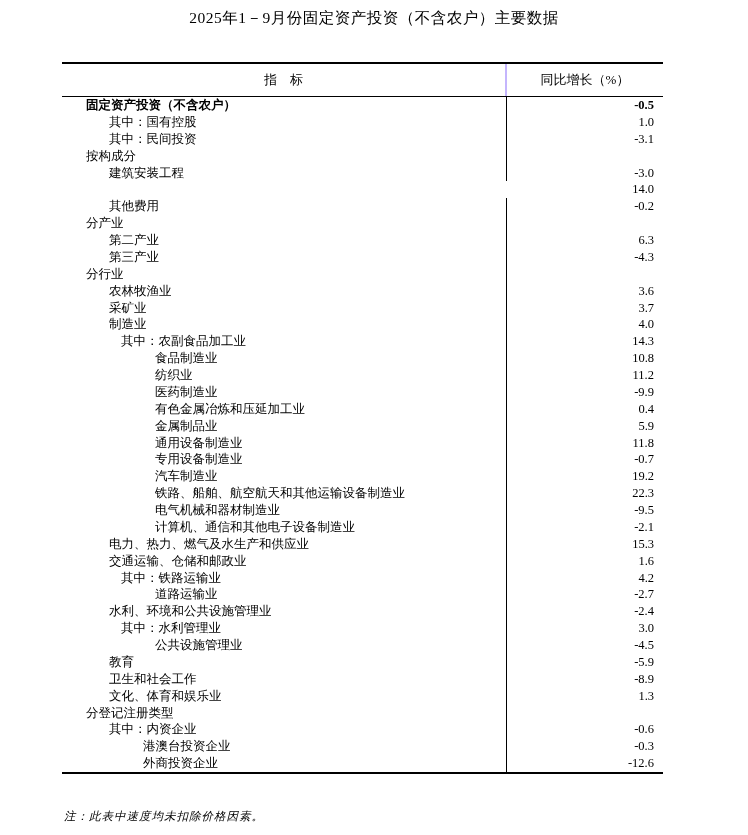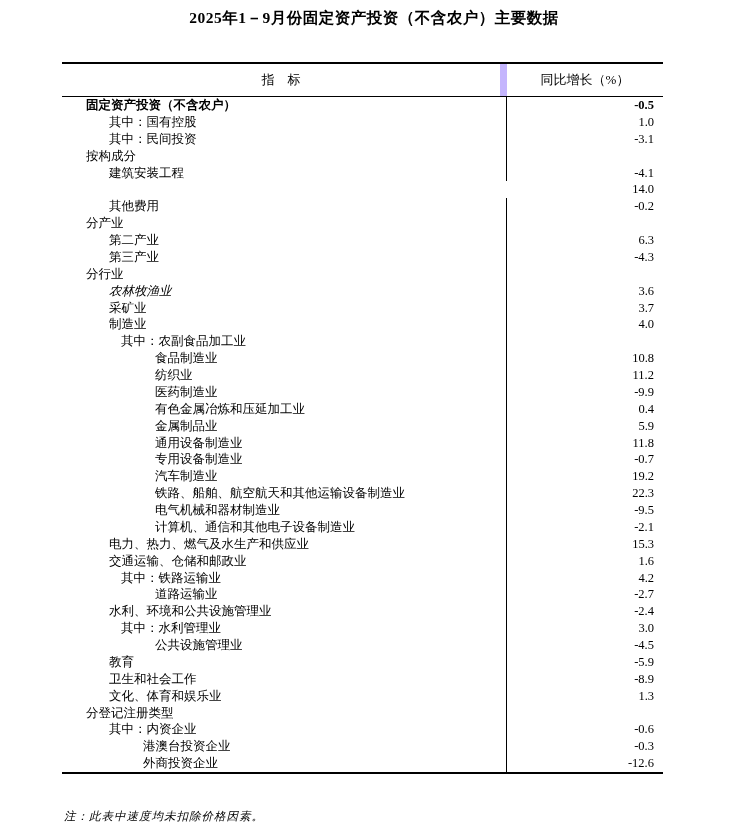--- a/index.html
+++ b/index.html
@@ -3,34 +3,34 @@
 <meta charset="utf-8">
 <style>
   html,body{margin:0;padding:0;background:#ffffff;}
   body{
     width:748px;height:835px;position:relative;overflow:hidden;
     font-family:"Liberation Serif","DejaVu Serif",serif;
     color:#000;
   }
   .title{
     position:absolute;top:8px;left:0;width:748px;margin:0;
-    text-align:center;font-size:15.5px;font-weight:bold;
+    text-align:center;font-size:15.5px;font-weight:normal;
     letter-spacing:0.5px;
   }
   .table{
     position:absolute;left:62px;top:62px;width:601px;
     border-top:2px solid #000;border-bottom:2px solid #000;
     box-sizing:border-box;
   }
   .thead{display:flex;height:32px;border-bottom:1px solid #000;}
   .th{
     display:flex;align-items:center;justify-content:center;
     font-size:13px;
   }
-  .col-ind{width:445px;border-right:7px solid #c4b5fd;box-sizing:border-box;}
+  .col-ind{width:445px;border-right:2px solid #c4b5fd;box-sizing:border-box;}
   .col-val{flex:1;}
   .tbody{width:100%;}
   .row{display:flex;height:16.88px;font-size:12.5px;line-height:16.8px;}
   .cell-ind{
     width:445px;border-right:1px solid #000;box-sizing:border-box;
     white-space:nowrap;overflow:hidden;
   }
   .cell-val{flex:1;text-align:right;padding-right:9px;box-sizing:border-box;}
   .row.bold{font-weight:bold;}
   .note{
@@ -62,21 +62,21 @@
         <div class="row">
           <div class="cell-ind" style="padding-left: 47px;">其中：民间投资</div>
           <div class="cell-val">-3.1</div>
         </div>
         <div class="row">
           <div class="cell-ind" style="padding-left: 24px;">按构成分</div>
           <div class="cell-val"></div>
         </div>
         <div class="row">
           <div class="cell-ind" style="padding-left: 47px;">建筑安装工程</div>
-          <div class="cell-val">-4.1</div>
+          <div class="cell-val">-3.0</div>
         </div>
         <div class="row">
           <div class="cell-val">14.0</div>
         </div>
         <div class="row">
           <div class="cell-ind" style="padding-left: 47px;">其他费用</div>
           <div class="cell-val">-0.2</div>
         </div>
         <div class="row">
           <div class="cell-ind" style="padding-left: 24px;">分产业</div>
@@ -88,33 +88,34 @@
         </div>
         <div class="row">
           <div class="cell-ind" style="padding-left: 47px;">第三产业</div>
           <div class="cell-val">-4.3</div>
         </div>
         <div class="row">
           <div class="cell-ind" style="padding-left: 24px;">分行业</div>
           <div class="cell-val"></div>
         </div>
         <div class="row">
-          <div class="cell-ind" style="padding-left: 47px; font-style: italic;">农林牧渔业</div>
+          <div class="cell-ind" style="padding-left: 47px;">农林牧渔业</div>
           <div class="cell-val">3.6</div>
         </div>
         <div class="row">
           <div class="cell-ind" style="padding-left: 47px;">采矿业</div>
           <div class="cell-val">3.7</div>
         </div>
         <div class="row">
           <div class="cell-ind" style="padding-left: 47px;">制造业</div>
           <div class="cell-val">4.0</div>
         </div>
         <div class="row">
           <div class="cell-ind" style="padding-left: 59px;">其中：农副食品加工业</div>
+          <div class="cell-val">14.3</div>
         </div>
         <div class="row">
           <div class="cell-ind" style="padding-left: 93px;">食品制造业</div>
           <div class="cell-val">10.8</div>
         </div>
         <div class="row">
           <div class="cell-ind" style="padding-left: 93px;">纺织业</div>
           <div class="cell-val">11.2</div>
         </div>
         <div class="row">

